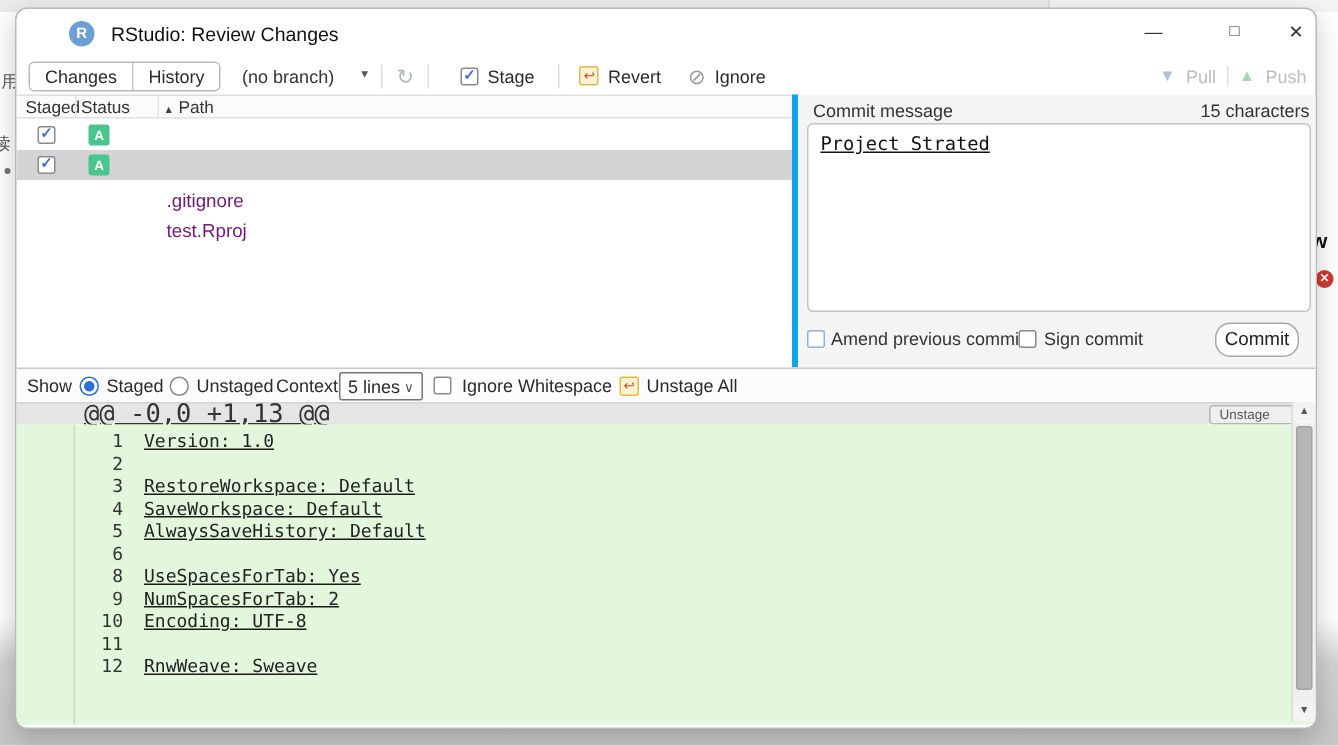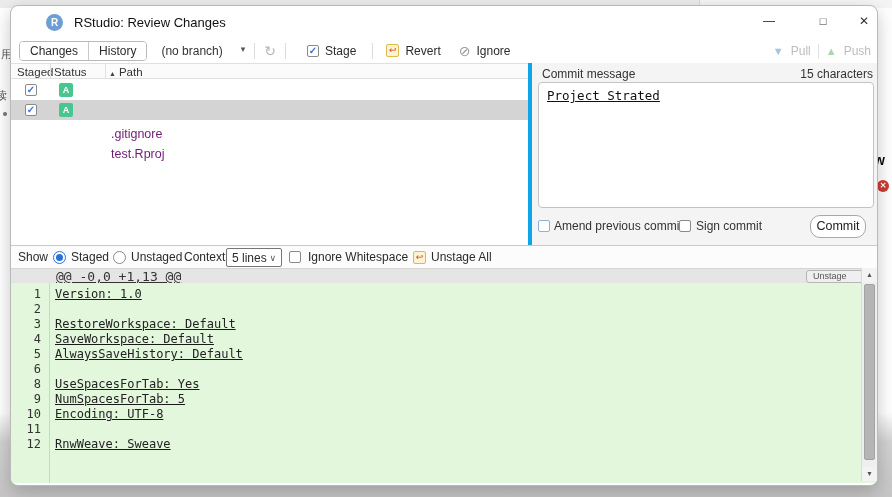--- a/index.html
+++ b/index.html
@@ -96,26 +96,26 @@
   .radio.on{ border-color:#2a6fd4; }
   .radio.on::after{ content:""; position:absolute; left:2px; top:2px; width:7px; height:7px; border-radius:50%; background:#2a6fd4; }
   .ctx-select{ position:absolute; left:215px; top:2px; width:56px; height:19px; border:1px solid #767676; border-radius:2px;
     background:#fff; display:flex; align-items:center; justify-content:space-between; padding:0 5px; font-size:12px; }
   .options-bar .cb{ position:absolute; left:278px; top:5px; }
   .options-bar .mini-doc{ position:absolute; left:402px; top:5px; }
 
   
   .diff-header{ position:absolute; left:0; top:262px; right:0; height:15px; background:#e5e5e5;
     border-top:1px solid #d4d4d4; }
-  .hunk{ position:absolute; left:45px; top:0; font-size:13px; line-height:15px; color:#333; }
+  .hunk{ position:absolute; left:45px; top:0; font-size:17px; line-height:15px; color:#333; }
   .btn-unstage-chunk{ position:absolute; left:795px; top:1px; height:13px; padding:0 6px; background:#efefef;
     border:1px solid #b5b5b5; border-radius:3px; font-size:9px; line-height:11px; color:#555; }
 
   
-  .diff-body{ position:absolute; left:0; top:277px; right:0; bottom:2px; background:#e3f7dd; padding-top:4px; overflow:hidden;}
+  .diff-body{ position:absolute; left:0; top:277px; right:0; bottom:2px; background:#e3f7dd; padding-top:4px; overflow:hidden;padding-left:41px;}
   .diff-body::before{ content:""; position:absolute; left:38px; top:0; bottom:0; width:1px; background:#c3dcc0; }
   .diff-line{ height:15px; line-height:15px; font-size:12px; color:#222; white-space:pre; }
   .diff-line .num{ display:inline-block; width:30px; text-align:right; margin-right:14px; color:#333; }
 
   
   .sb{ position:absolute; left:850px; top:262px; width:16px; bottom:4px; background:#efefef; border-left:1px solid #dadada; }
   .sb-up,.sb-down{ position:absolute; left:0; right:0; height:14px; text-align:center; font-size:7px; color:#555; line-height:14px; background:#f3f3f3; }
   .sb-up{ top:0; } .sb-down{ bottom:0; }
   .sb-thumb{ position:absolute; left:2px; width:11px; top:16px; height:176px; background:#b5b5b5; border:1px solid #a3a3a3; border-radius:2px; }
 </style>
@@ -229,21 +229,21 @@
   </div>
 
   <div class="diff-body mono">
       <div class="diff-line"><span class="num">1</span><span>Version: 1.0</span></div>
       <div class="diff-line"><span class="num">2</span><span></span></div>
       <div class="diff-line"><span class="num">3</span><span>RestoreWorkspace: Default</span></div>
       <div class="diff-line"><span class="num">4</span><span>SaveWorkspace: Default</span></div>
       <div class="diff-line"><span class="num">5</span><span>AlwaysSaveHistory: Default</span></div>
       <div class="diff-line"><span class="num">6</span><span></span></div>
       <div class="diff-line"><span class="num">8</span><span>UseSpacesForTab: Yes</span></div>
-      <div class="diff-line"><span class="num">9</span><span>NumSpacesForTab: 5</span></div>
+      <div class="diff-line"><span class="num">9</span><span>NumSpacesForTab: 2</span></div>
       <div class="diff-line"><span class="num">10</span><span>Encoding: UTF-8</span></div>
       <div class="diff-line"><span class="num">11</span><span></span></div>
       <div class="diff-line"><span class="num">12</span><span>RnwWeave: Sweave</span></div>
     </div>
 
   <div class="sb">
     <span class="sb-up">▲</span>
     <span class="sb-thumb"></span>
     <span class="sb-down">▼</span>
   </div>

